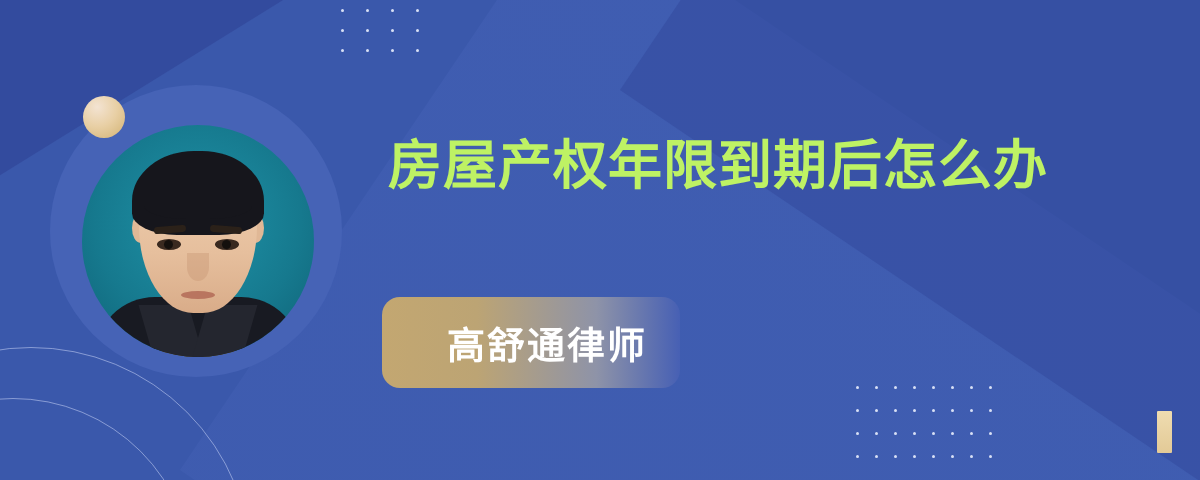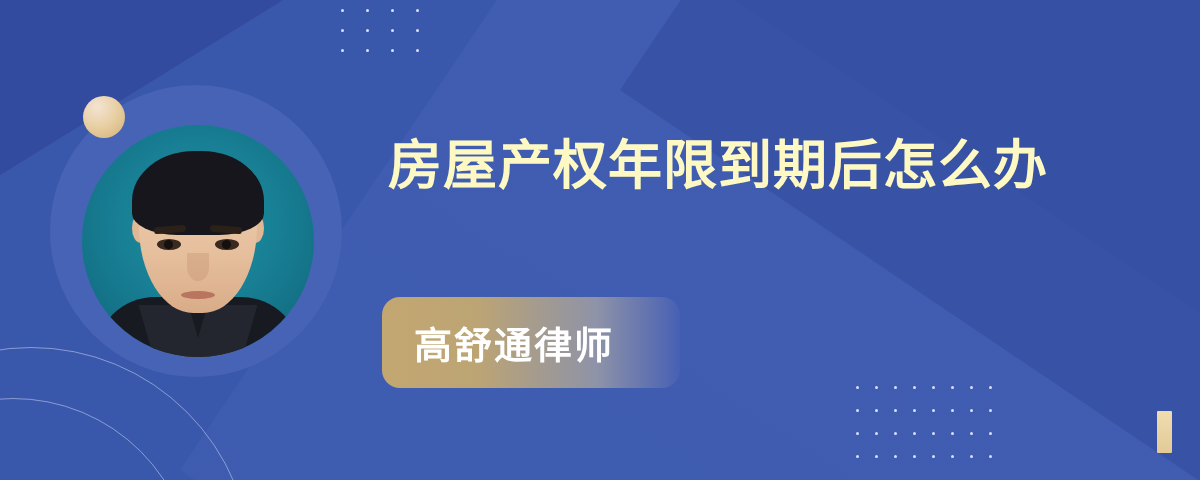--- a/index.html
+++ b/index.html
@@ -209,37 +209,38 @@
     background: radial-gradient(circle at 34% 26%, #f3e3d2 0%, #e8cfa4 48%, #d2b272 100%);
   }
 
   
   .title {
     position: absolute;
     left: 388px;
     top: 128px;
     width: 700px;
     margin: 0;
-    color: #fef9c3;
+    color: #bef264;
     font-size: 54px;
     font-weight: 700;
     line-height: 74px;
     letter-spacing: 1px;
     white-space: pre-wrap;
   }
   .name-badge {
     position: absolute;
     left: 382px;
     top: 297px;
     width: 298px;
     height: 91px;
     border-radius: 18px;
     background: linear-gradient(90deg, #c3a771 0%, #bca474 32%, #8e93a8 72%, #4760b4 100%);
     display: flex;
     align-items: center;
+    justify-content: center;
   }
   .name-badge span {
     margin-left: 32px;
     color: #ffffff;
     font-size: 38px;
     font-weight: 700;
     letter-spacing: 2px;
   }
 </style>
 </head>

